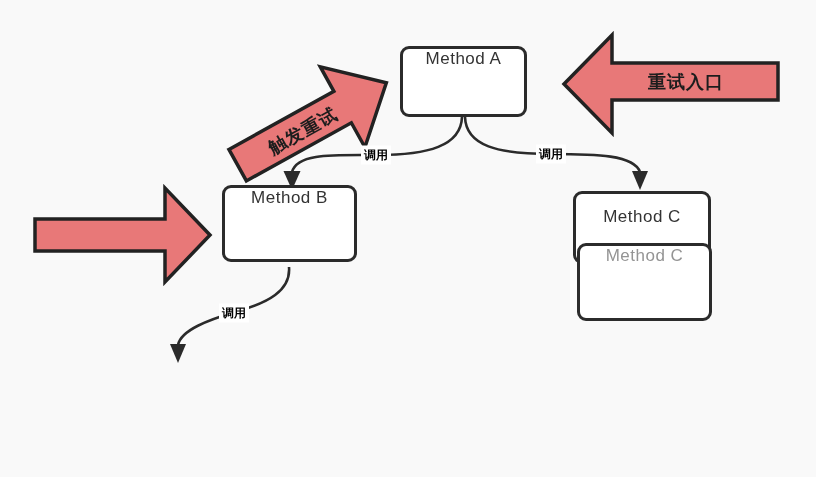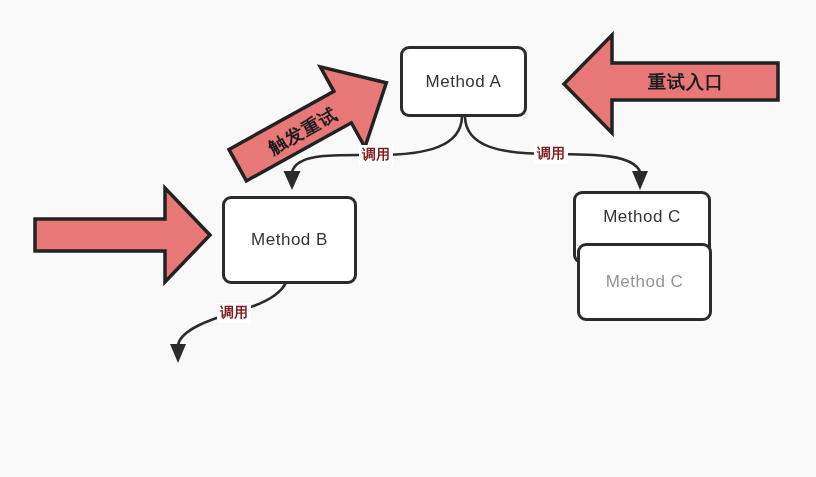--- a/index.html
+++ b/index.html
@@ -16,37 +16,37 @@
   .wires {
     position: absolute; left: 0; top: 0;
     width: 816px; height: 477px;
   }
   .node {
     position: absolute;
     box-sizing: border-box;
     background: #ffffff;
     border: 3px solid #2b2b2b;
     border-radius: 9px;
-    display: flex; align-items: center; justify-content: center;
+    display: flex; align-items: flex-start; justify-content: center;
     font-size: 17px;
     color: #333333;
     letter-spacing: 0.5px;
     white-space: nowrap;
   }
   .node-a { left: 400px; top: 46px;  width: 127px; height: 71px; }
-  .node-b { left: 222px; top: 196px; width: 135px; height: 88px; }
+  .node-b { left: 222px; top: 185px; width: 135px; height: 77px; }
   .node-c-back  { left: 573px; top: 191px; width: 138px; height: 73px; }
   .node-c-front { left: 577px; top: 243px; width: 135px; height: 78px; color: #949494; }
   .node-d { left: 109px; top: 363px; width: 136px; height: 77px; }
   .edge-label {
     position: absolute;
     transform: translate(-50%, -50%);
     background: #ffffff;
-    color: #7f1d1d;
-    font-size: 14px;
+    color: #000000;
+    font-size: 12px;
     font-weight: 700;
     padding: 1px 3px;
     white-space: nowrap;
     font-family: Liberation Mono, monospace;
   }
   .edge-label-ab { left: 376px; top: 155px; }
   .edge-label-ac { left: 551px; top: 154px; }
   .edge-label-bd { left: 234px; top: 313px; }
   .arrow-text {
     position: absolute;

